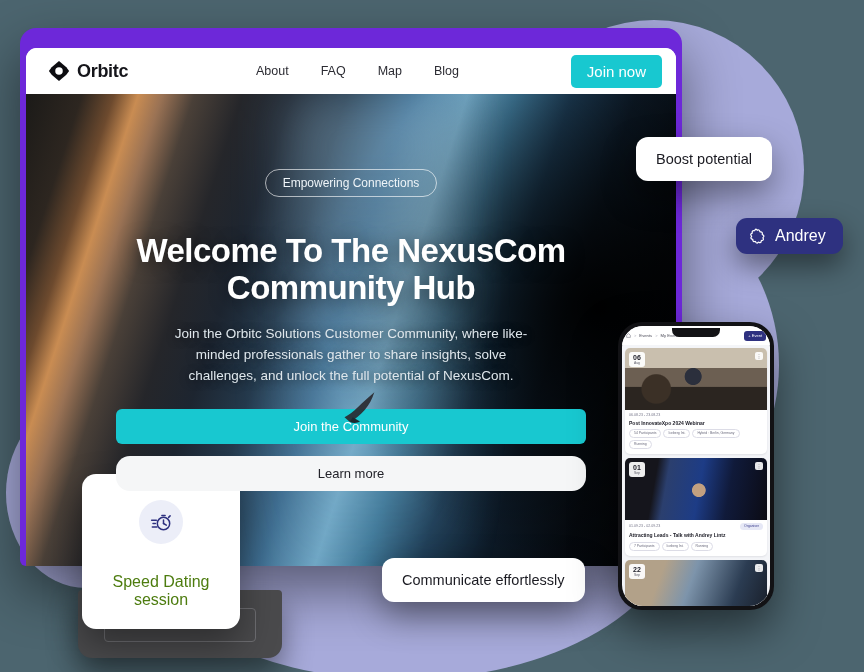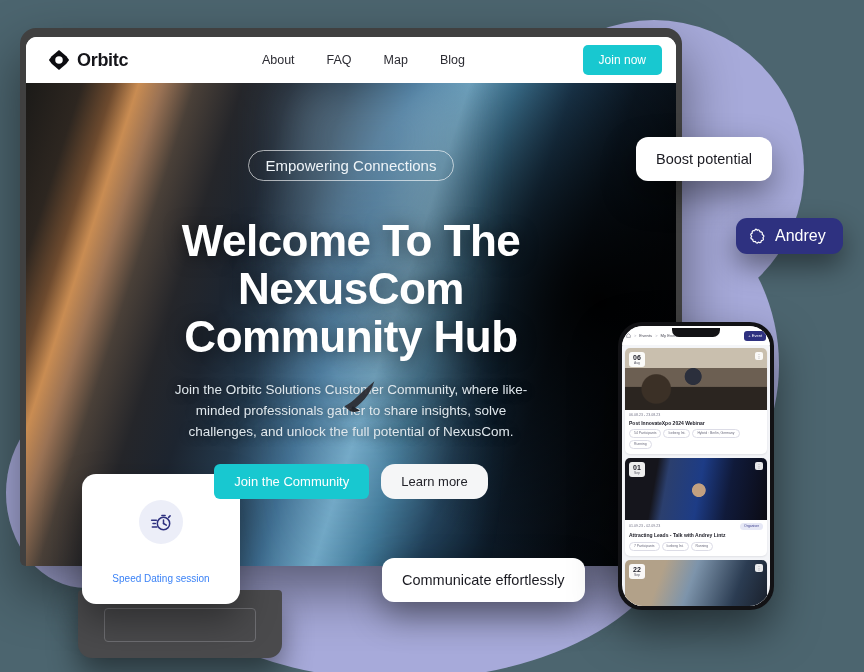--- a/index.html
+++ b/index.html
@@ -42,23 +42,23 @@
 
   
   #laptop {
     position: absolute;
     left: 20px; top: 28px;
     width: 662px;
   }
   .laptop-screen-frame {
     width: 662px;
     height: 538px;
-    background: #404040;
+    background: #6d28d9;
     border-radius: 16px 16px 6px 6px;
-    padding: 9px 6px 0 6px;
+    padding: 20px 6px 0 6px;
     box-shadow: 0 24px 55px rgba(0,0,0,.48);
     position: relative;
   }
   .laptop-viewport {
     width: 100%;
     height: 100%;
     background: #fff;
     border-radius: 11px 11px 0 0;
     overflow: hidden;
     display: flex;
@@ -104,21 +104,21 @@
     padding-left: 40px;
   }
   .nav-link {
     font-size: 12.5px;
     color: #2c2c33;
     cursor: pointer;
   }
   .join-now-btn {
     background: #18c8d0;
     color: #fff;
-    font-size: 12px;
+    font-size: 15px;
     border: none;
     border-radius: 5px;
     padding: 8px 16px;
     cursor: pointer;
     font-family: inherit;
     margin-left: 24px;
   }
 
   
   .hero {
@@ -160,26 +160,26 @@
     width: 170px; height: 100%;
     background: linear-gradient(180deg, rgba(190,225,245,.30), rgba(190,225,245,.02));
     filter: blur(26px);
   }
   .hero-inner { position: relative; z-index: 2; padding: 0 40px; }
   .hero-pill {
     display: inline-block;
     border: 1px solid rgba(255,255,255,.62);
     border-radius: 999px;
     color: #eef4f8;
-    font-size: 15px;
+    font-size: 12px;
     padding: 6px 17px;
     margin-bottom: 36px;
   }
   .hero-title {
-    font-size: 44px;
+    font-size: 33px;
     line-height: 1.1;
     font-weight: bold;
     color: #fff;
     letter-spacing: -.5px;
     max-width: 470px;
     margin: 0 auto;
     text-shadow: 0 2px 18px rgba(0,0,0,.5);
   }
   .hero-sub {
     margin: 18px auto 0;
@@ -187,20 +187,21 @@
     font-size: 13.5px;
     line-height: 1.55;
     color: #dfe7ec;
     text-shadow: 0 1px 10px rgba(0,0,0,.6);
   }
   .hero-ctas {
     margin-top: 22px;
     display: flex;
     gap: 12px;
     justify-content: center;
+    flex-direction: column;
   }
   .cta-primary {
     background: #18c8d0;
     color: #fff;
     border: none;
     border-radius: 6px;
     font-size: 13px;
     padding: 10px 20px;
     cursor: pointer;
     font-family: inherit;
@@ -265,22 +266,22 @@
   .card-feature-icon {
     width: 44px; height: 44px;
     border-radius: 50%;
     background: #eceef8;
     margin: 0 auto 22px;
     display: flex;
     align-items: center;
     justify-content: center;
   }
   .card-feature-label {
-    font-size: 10px;
-    color: #3b82f6;
+    font-size: 16px;
+    color: #4d7c0f;
     margin-top: 29px;
   }
 
   
   #phone {
     position: absolute;
     left: 618px; top: 322px;
     width: 156px; height: 288px;
     background: #121215;
     border-radius: 24px;

